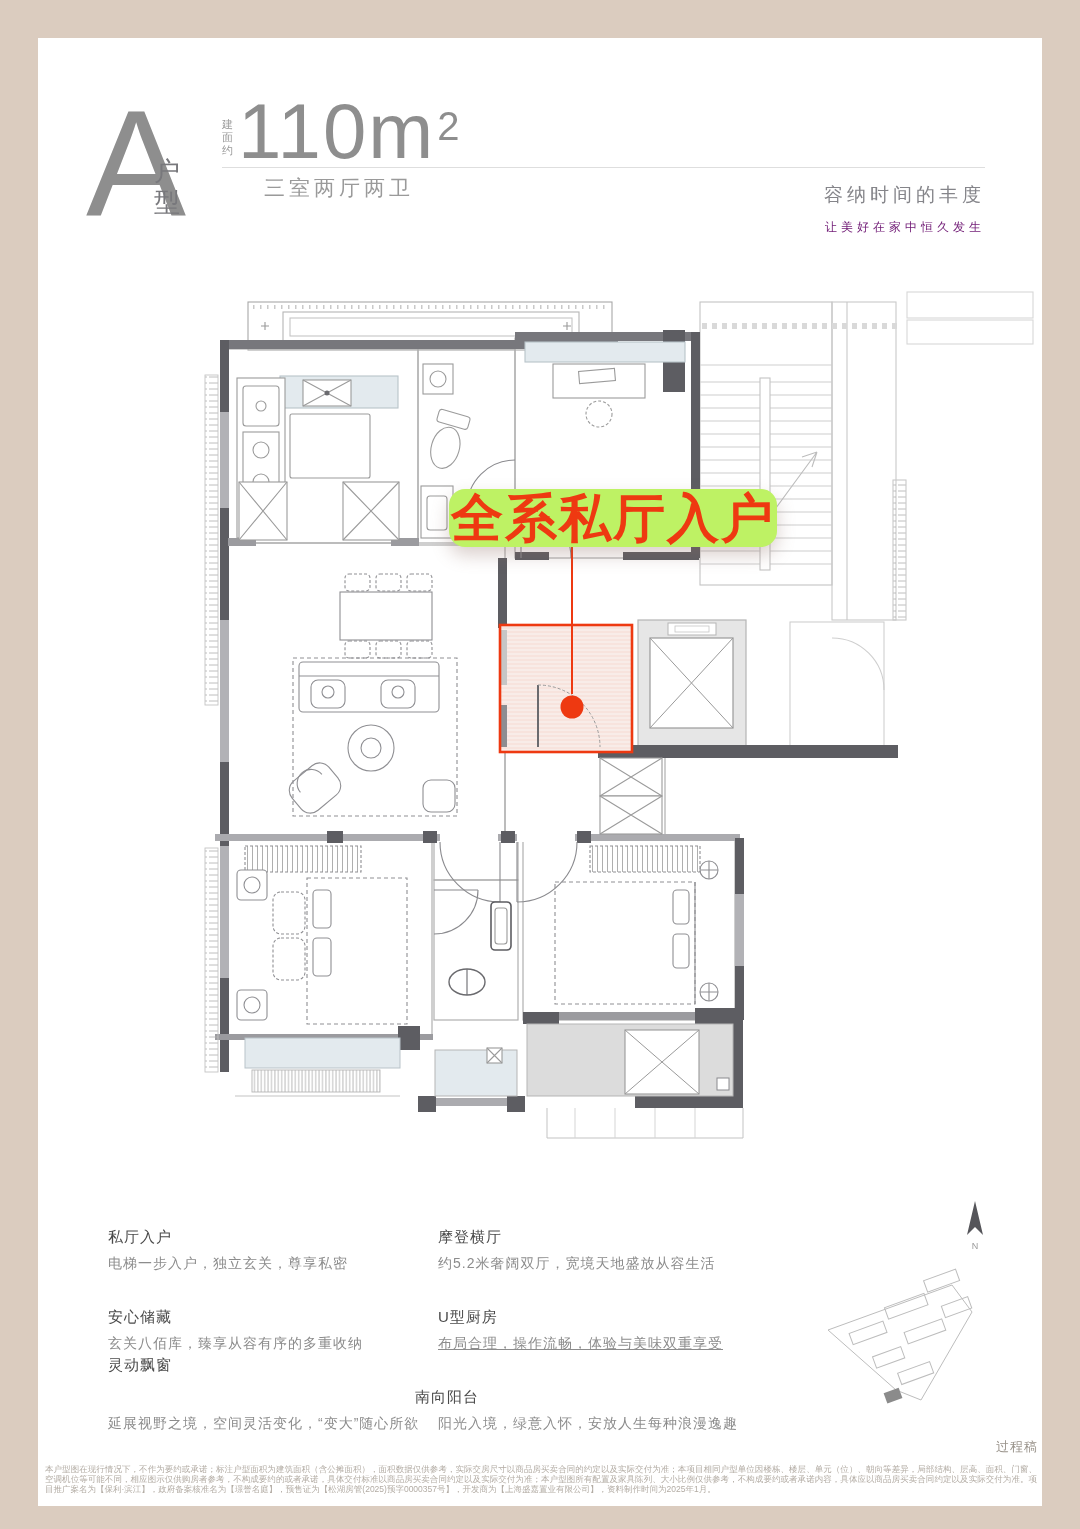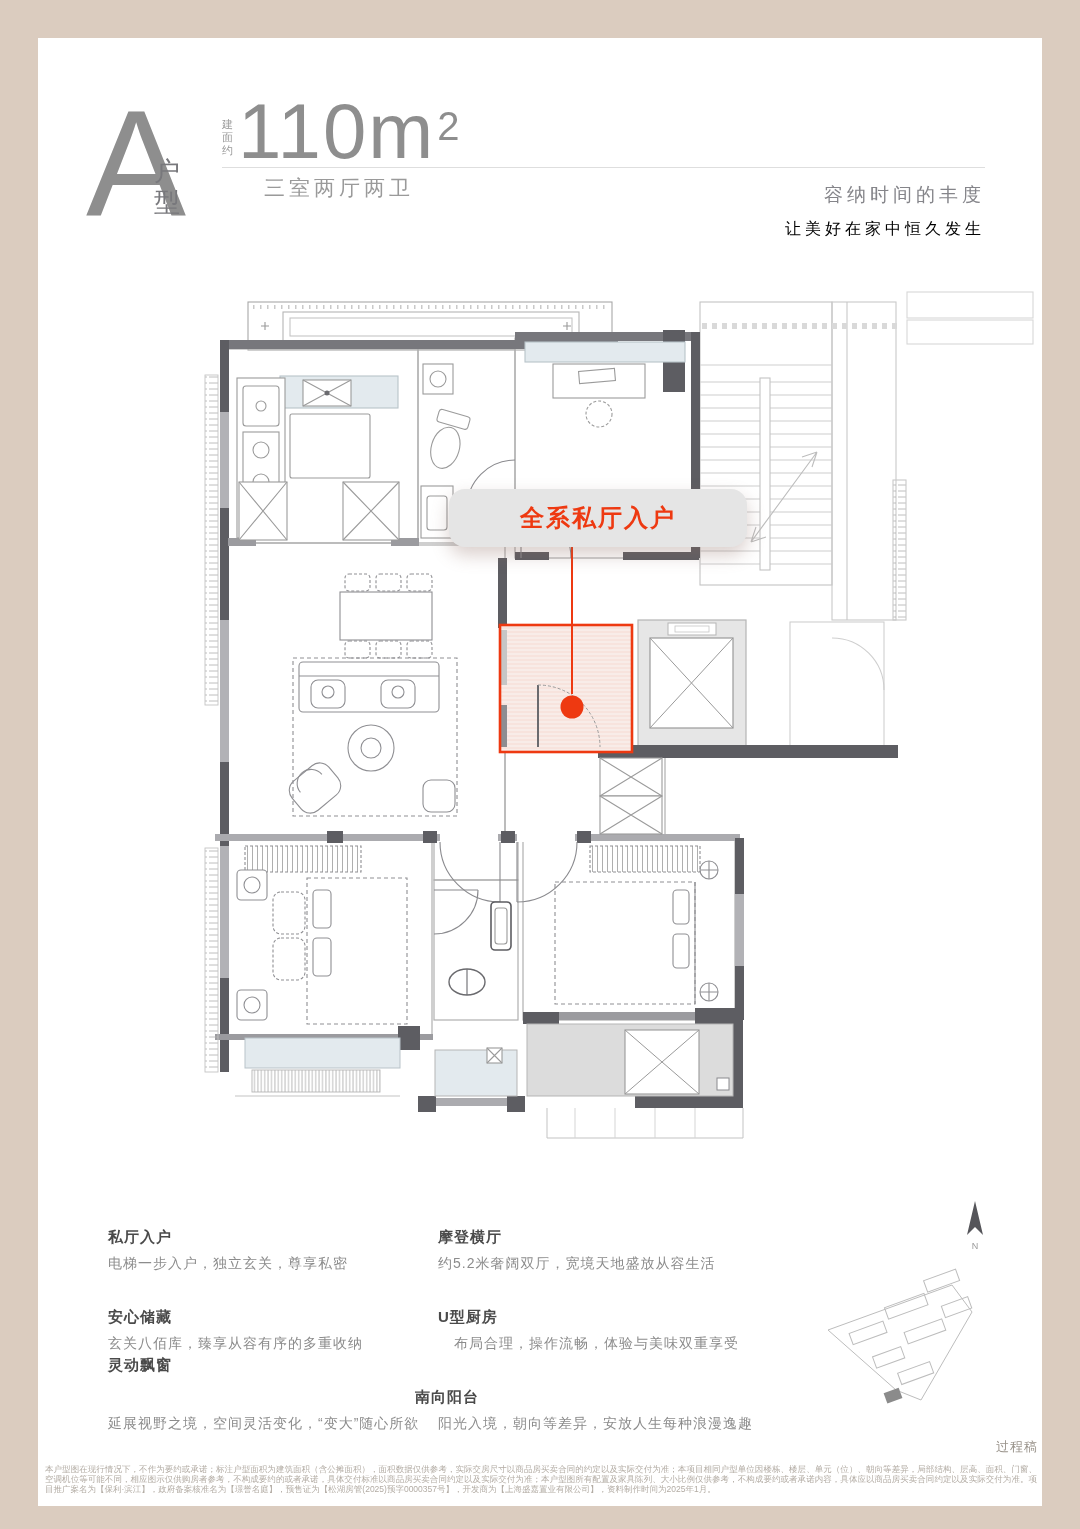--- a/index.html
+++ b/index.html
@@ -12,29 +12,29 @@
   .abs{position:absolute;}
   
   .unit-letter{left:86px;top:88px;font-size:150px;line-height:150px;font-weight:300;color:#8e8e8e;letter-spacing:0;}
   .unit-type{left:154px;top:156px;width:28px;font-size:26px;line-height:31px;color:#78787c;word-break:break-all;}
   .area-prefix{left:222px;top:118px;width:12px;font-size:11px;line-height:13px;color:#9a9a9a;word-break:break-all;}
   .area-number{left:238px;top:86px;font-size:78px;line-height:80px;font-weight:300;color:#8e8e8e;letter-spacing:2px;}
   .area-number sup{font-size:40px;font-weight:300;vertical-align:18px;margin-left:2px;}
   .header-rule{left:222px;top:167px;width:763px;height:1px;background:#dedede;}
   .layout-desc{left:224px;top:174px;font-size:21px;color:#9a9a9a;letter-spacing:4px;margin-left:40px;}
   .slogan1{right:95px;top:182px;font-size:19px;color:#85858a;letter-spacing:4px;}
-  .slogan2{right:95px;top:219px;font-size:16px;color:#000000;letter-spacing:4px;}
+  .slogan2{right:95px;top:219px;font-size:12px;color:#701a75;letter-spacing:4px;}
   
   .callout{
-    left:449px;top:489px;width:298px;height:58px;background:#e5e5e5;border-radius:16px;
+    left:449px;top:489px;width:328px;height:58px;background:#bef264;border-radius:16px;
     box-shadow:0 8px 18px rgba(140,105,95,.32);
-    text-align:center;line-height:58px;font-size:24px;font-weight:800;color:#ee3911;letter-spacing:2px;
+    text-align:center;line-height:58px;font-size:52px;font-weight:800;color:#ee3911;letter-spacing:2px;
   }
   
-  .feat-title{font-size:15px;font-weight:bold;color:#4a4a4a;letter-spacing:1px;}
+  .feat-title{font-size:15px;font-weight:normal;color:#4a4a4a;letter-spacing:1px;}
   .feat-desc{font-size:14px;color:#8c8c8c;letter-spacing:1px;}
   .draft-note{left:960px;top:1438px;width:78px;text-align:right;font-size:13px;color:#9a948c;letter-spacing:1px;}
   .disclaimer{left:45px;top:1464px;width:992px;font-size:8.5px;line-height:10px;color:#b3aca4;text-align:justify;}
 </style>
 </head>
 <body>
 
 <div class="page"></div>
 
 <div class="abs unit-letter">A</div>
@@ -292,23 +292,23 @@
   <div class="abs feat-desc" style="left:108px;top:1255px;">电梯一步入户，独立玄关，尊享私密</div>
   <div class="abs feat-title" style="left:108px;top:1308px;">安心储藏</div>
   <div class="abs feat-desc" style="left:108px;top:1335px;">玄关八佰库，臻享从容有序的多重收纳</div>
   <div class="abs feat-title" style="left:108px;top:1356px;">灵动飘窗</div>
   <div class="abs feat-desc" style="left:108px;top:1415px;">延展视野之境，空间灵活变化，“变大”随心所欲</div>
 </div>
 <div>
   <div class="abs feat-title" style="left:438px;top:1228px;">摩登横厅</div>
   <div class="abs feat-desc" style="left:438px;top:1255px;text-align:center;">约5.2米奢阔双厅，宽境天地盛放从容生活</div>
   <div class="abs feat-title" style="left:438px;top:1308px;">U型厨房</div>
-  <div class="abs feat-desc" style="left:454px;top:1335px;">布局合理，操作流畅，体验与美味双重享受</div>
+  <div class="abs feat-desc" style="left:438px;top:1335px;text-decoration:underline;">布局合理，操作流畅，体验与美味双重享受</div>
   <div class="abs feat-title" style="left:415px;top:1388px;">南向阳台</div>
-  <div class="abs feat-desc" style="left:438px;top:1415px;">阳光入境，朝向等差异，安放人生每种浪漫逸趣</div>
+  <div class="abs feat-desc" style="left:438px;top:1415px;">阳光入境，绿意入怀，安放人生每种浪漫逸趣</div>
 </div>
 
 <svg class="abs" style="left:815px;top:1195px;" width="225" height="230" viewBox="0 0 225 230">
   <g>
     <path d="M160 6 L168 40 L160 32 L152 40 Z" fill="#55555a"></path>
     <text x="160" y="54" font-size="9" fill="#9a9a9a" text-anchor="middle">N</text>
   </g>
   <g stroke="#bdbdbd" fill="none" stroke-width="1">
     <path d="M13 135 L137 90 L157 117 L106 205 L81 195 Z"></path>
     <g transform="rotate(-20 95 145)">

